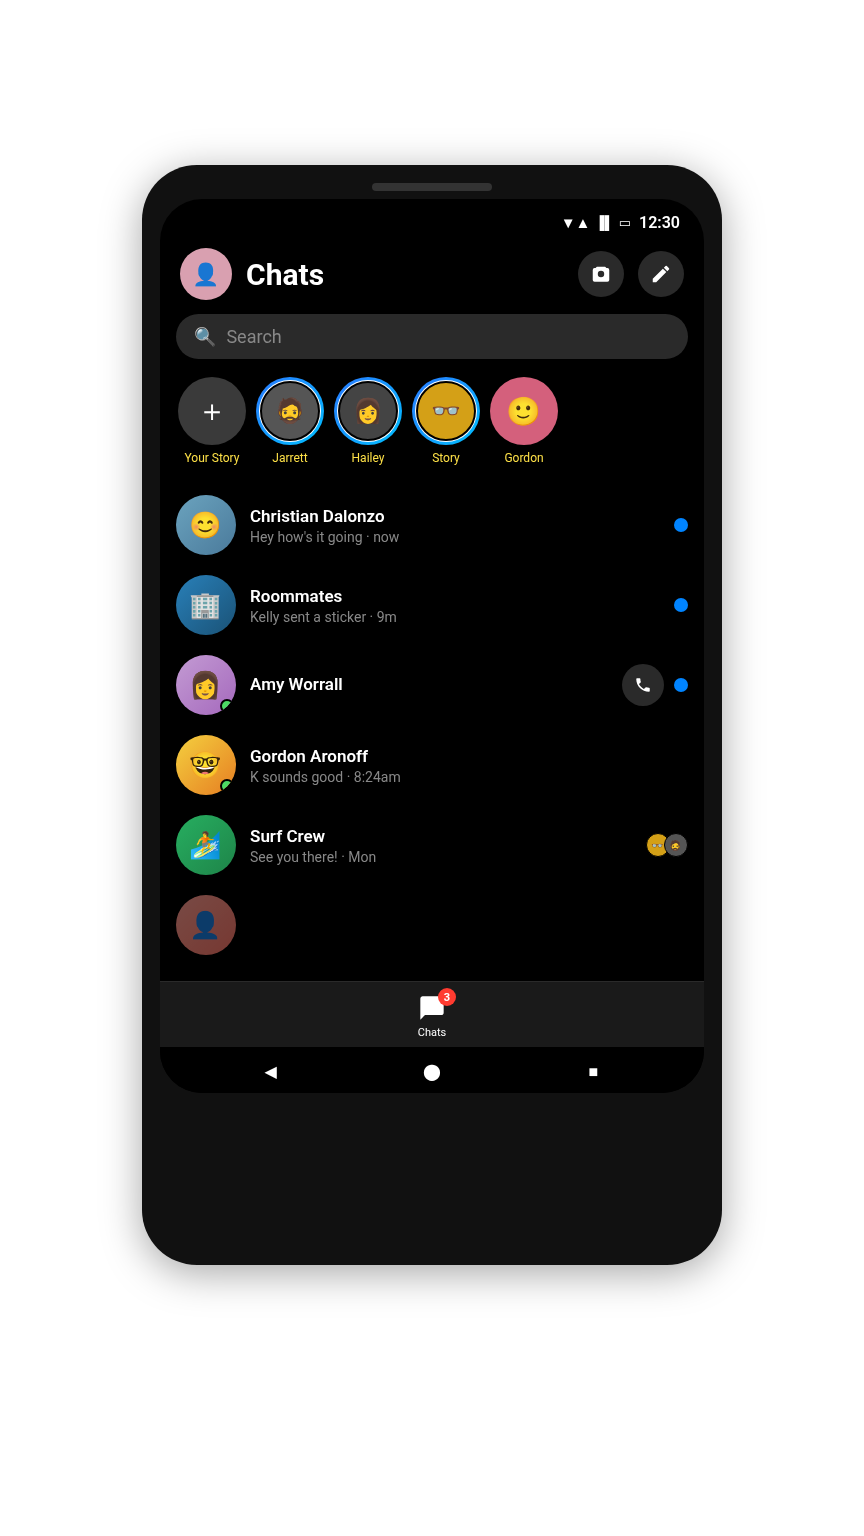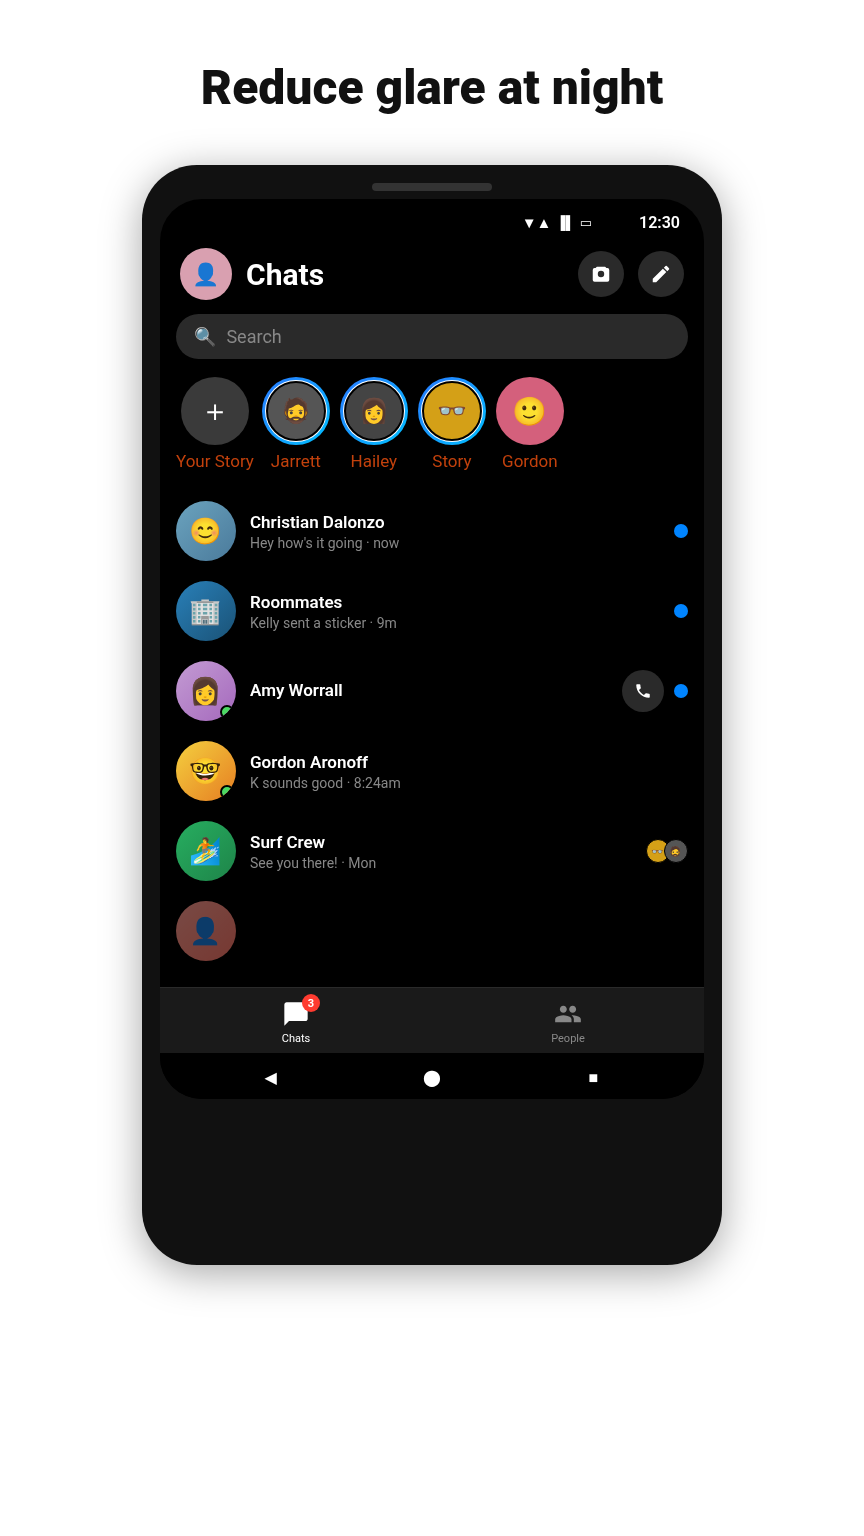--- a/index.html
+++ b/index.html
@@ -54,21 +54,21 @@
 
     .status-icons {
       display: flex;
       align-items: center;
       gap: 5px;
     }
 
     .wifi-icon { font-size: 15px; color: #fff; }
     .signal-icon { font-size: 13px; color: #fff; }
     .battery-icon { font-size: 13px; color: #fff; }
-    .status-time { color: #fff; font-size: 16px; font-weight: 600; margin-left: 39px; }
+    .status-time { color: #fff; font-size: 16px; font-weight: 600; }
 
     
     .top-bar {
       display: flex;
       align-items: center;
       padding: 10px 20px 14px;
       gap: 14px;
     }
 
     .avatar-self {
@@ -168,22 +168,22 @@
       font-size: 28px;
     }
 
     .story-avatar.has-story .story-avatar-img {
       border: 2px solid #000;
       width: 60px;
       height: 60px;
     }
 
     .story-name {
-      color: #c2410c;
-      font-size: 17px;
+      color: #fde047;
+      font-size: 12px;
       text-align: center;
     }
 
     
     .chat-list {
       padding: 0 16px;
     }
 
     .chat-item {
       display: flex;
@@ -355,21 +355,21 @@
     .av-alice { background: #d4a017; }
     .av-gordon { background: #d4607c; }
 
     
     .face { font-size: 26px; }
   </style>
 </head>
 <body>
 
 <div style="font-size:48px;font-weight:900;text-align:center;color:#111;margin:60px 40px 50px;line-height:1.15;">
-  <span>Reduce glare at night</span><br>
+  <br>
 </div>
 
 <div class="phone-outer">
 
   <div class="phone-notch-bar">
     <div class="phone-notch"></div>
   </div>
 
   <div class="phone-screen">
 
@@ -539,28 +539,20 @@
       <div class="nav-item">
         <div class="nav-icon-wrap">
           <svg width="28" height="28" viewBox="0 0 24 24" fill="#fff">
             <path d="M20 2H4c-1.1 0-2 .9-2 2v18l4-4h14c1.1 0 2-.9 2-2V4c0-1.1-.9-2-2-2z"></path>
           </svg>
           <span class="nav-badge">3</span>
         </div>
         <span class="nav-label active">Chats</span>
       </div>
 
-      <div class="nav-item">
-        <div class="nav-icon-wrap">
-          <svg width="28" height="28" viewBox="0 0 24 24" fill="#888">
-            <path d="M16 11c1.66 0 2.99-1.34 2.99-3S17.66 5 16 5c-1.66 0-3 1.34-3 3s1.34 3 3 3zm-8 0c1.66 0 2.99-1.34 2.99-3S9.66 5 8 5C6.34 5 5 6.34 5 8s1.34 3 3 3zm0 2c-2.33 0-7 1.17-7 3.5V19h14v-2.5c0-2.33-4.67-3.5-7-3.5zm8 0c-.29 0-.62.02-.97.05 1.16.84 1.97 1.97 1.97 3.45V19h6v-2.5c0-2.33-4.67-3.5-7-3.5z"></path>
-          </svg>
-        </div>
-        <span class="nav-label">People</span>
-      </div>
 
     </div>
 
     <div class="gesture-bar">
       <div class="gesture-btn">◀</div>
       <div class="gesture-btn">⬤</div>
       <div class="gesture-btn">■</div>
     </div>
 
   </div>

